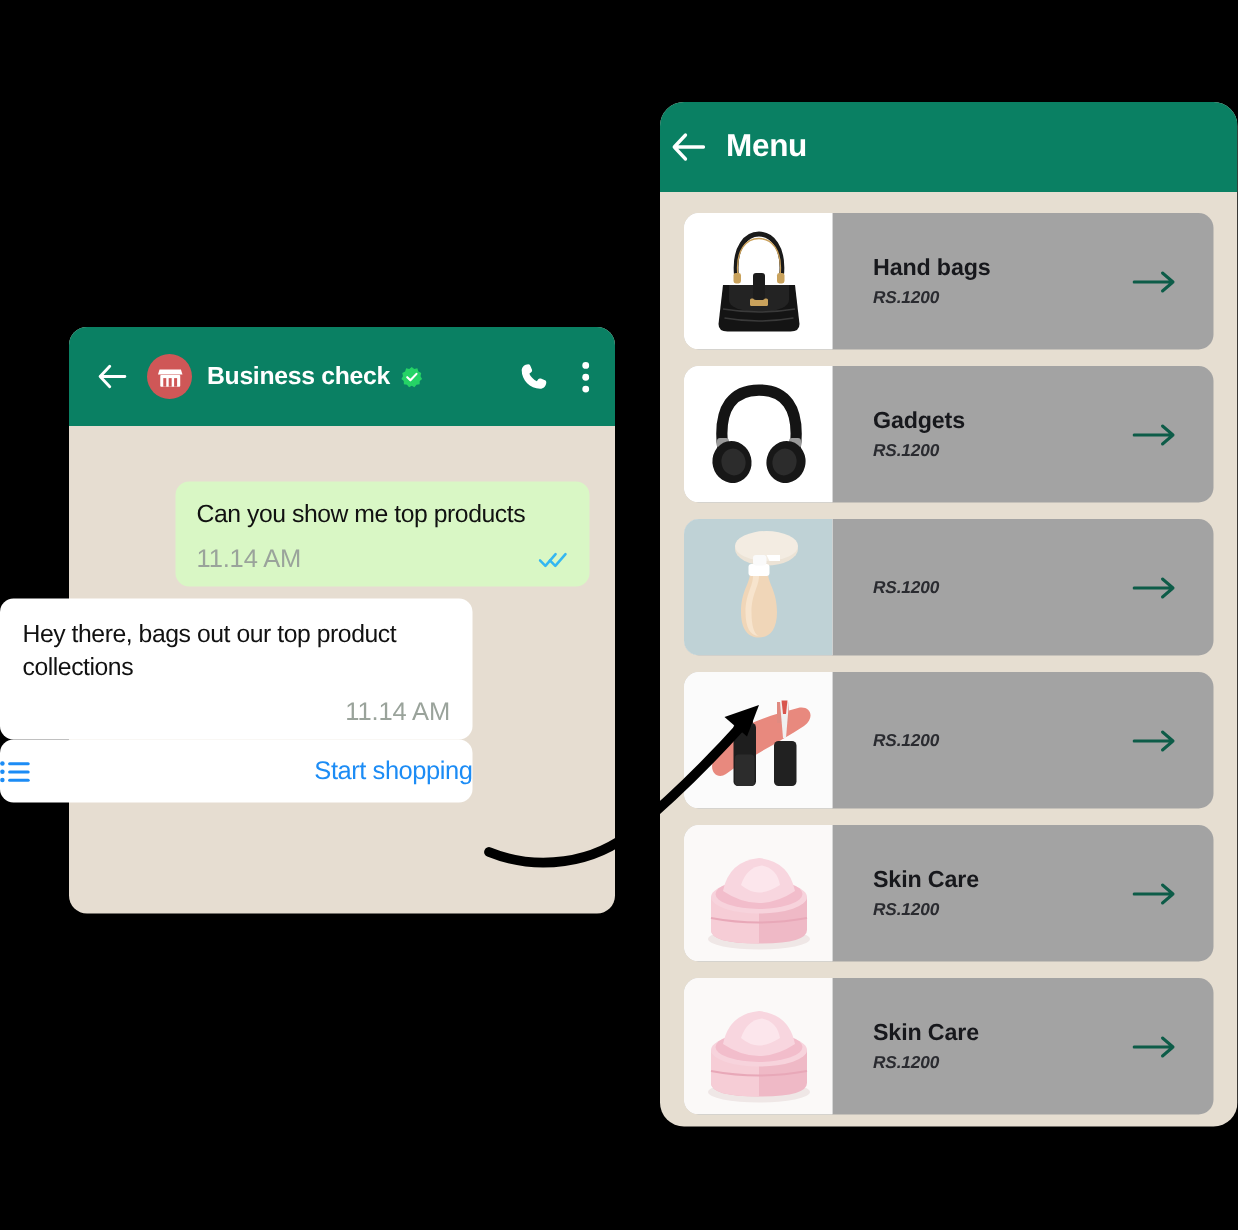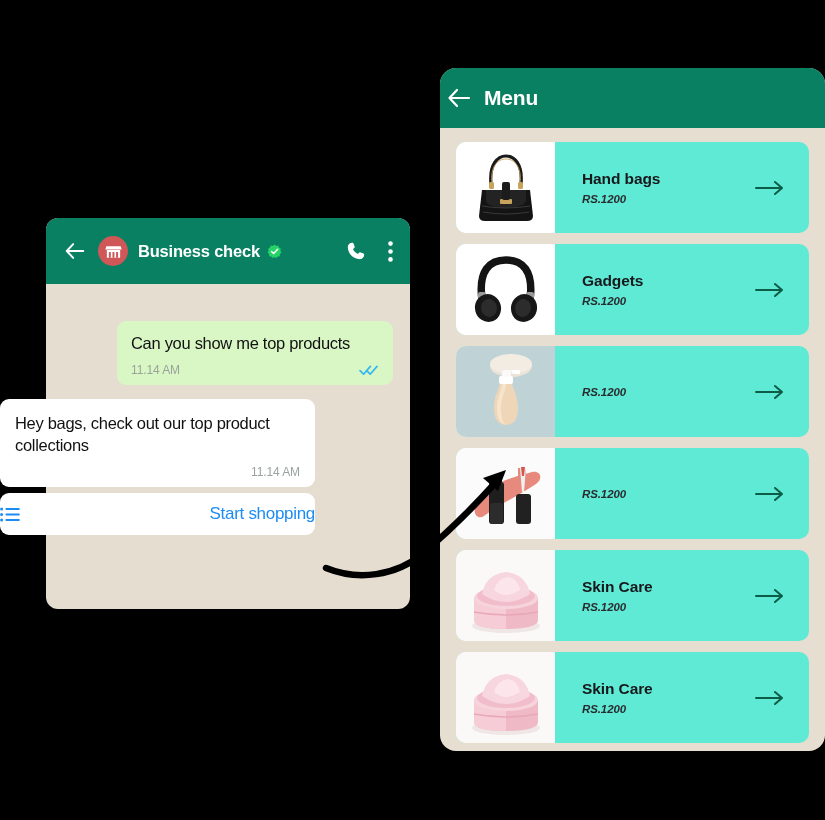--- a/index.html
+++ b/index.html
@@ -48,21 +48,21 @@
     font-size: 21px;
     font-weight: bold;
     letter-spacing: -0.2px;
   }
   .menu-list {
     padding: 14px 16px 14px 16px;
   }
   .menu-card {
     display: flex;
     align-items: stretch;
-    background: #5eead4;
+    background: #a3a3a3;
     border-radius: 10px;
     overflow: hidden;
     margin-bottom: 11px;
     height: 91px;
     position: relative;
   }
   .card-thumb {
     width: 99px;
     flex: 0 0 99px;
     position: relative;
@@ -166,21 +166,21 @@
     color: #111111;
     line-height: 21px;
     letter-spacing: -0.3px;
   }
   .bubble-meta {
     display: flex;
     align-items: center;
     margin-top: 9px;
   }
   .bubble-time {
-    font-size: 12px;
+    font-size: 17px;
     color: #9aa39b;
     letter-spacing: -0.1px;
   }
   .meta-spacer { flex: 1 1 auto; }
   .ticks { display: block; }
 
   .bubble-in {
     position: absolute;
     left: -46px;
     top: 181px;
@@ -451,21 +451,21 @@
       <span class="bubble-time">11.14 AM</span>
       <span class="meta-spacer"></span>
       <svg class="ticks" width="20" height="12" viewBox="0 0 20 12">
         <path d="M1 6.6 L4.6 10.2 L11.4 2.4" fill="none" stroke="#34b7f1" stroke-width="1.7" stroke-linecap="round" stroke-linejoin="round"></path>
         <path d="M7.6 6.6 L11.2 10.2 L18 2.4" fill="none" stroke="#34b7f1" stroke-width="1.7" stroke-linecap="round" stroke-linejoin="round"></path>
       </svg>
     </div>
   </div>
 
   <div class="bubble-in">
-    <div class="msg">Hey bags, check out our top product collections</div>
+    <div class="msg">Hey there, bags out our top product collections</div>
     <div class="bubble-meta">
       <span class="bubble-time">11.14 AM</span>
     </div>
   </div>
 
   <div class="shop-button">
     <svg class="shop-icon" width="20" height="15" viewBox="0 0 20 15">
       <circle cx="1.6" cy="2" r="1.5" fill="#1c8cf5"></circle>
       <circle cx="1.6" cy="7.5" r="1.5" fill="#1c8cf5"></circle>
       <circle cx="1.6" cy="13" r="1.5" fill="#1c8cf5"></circle>

